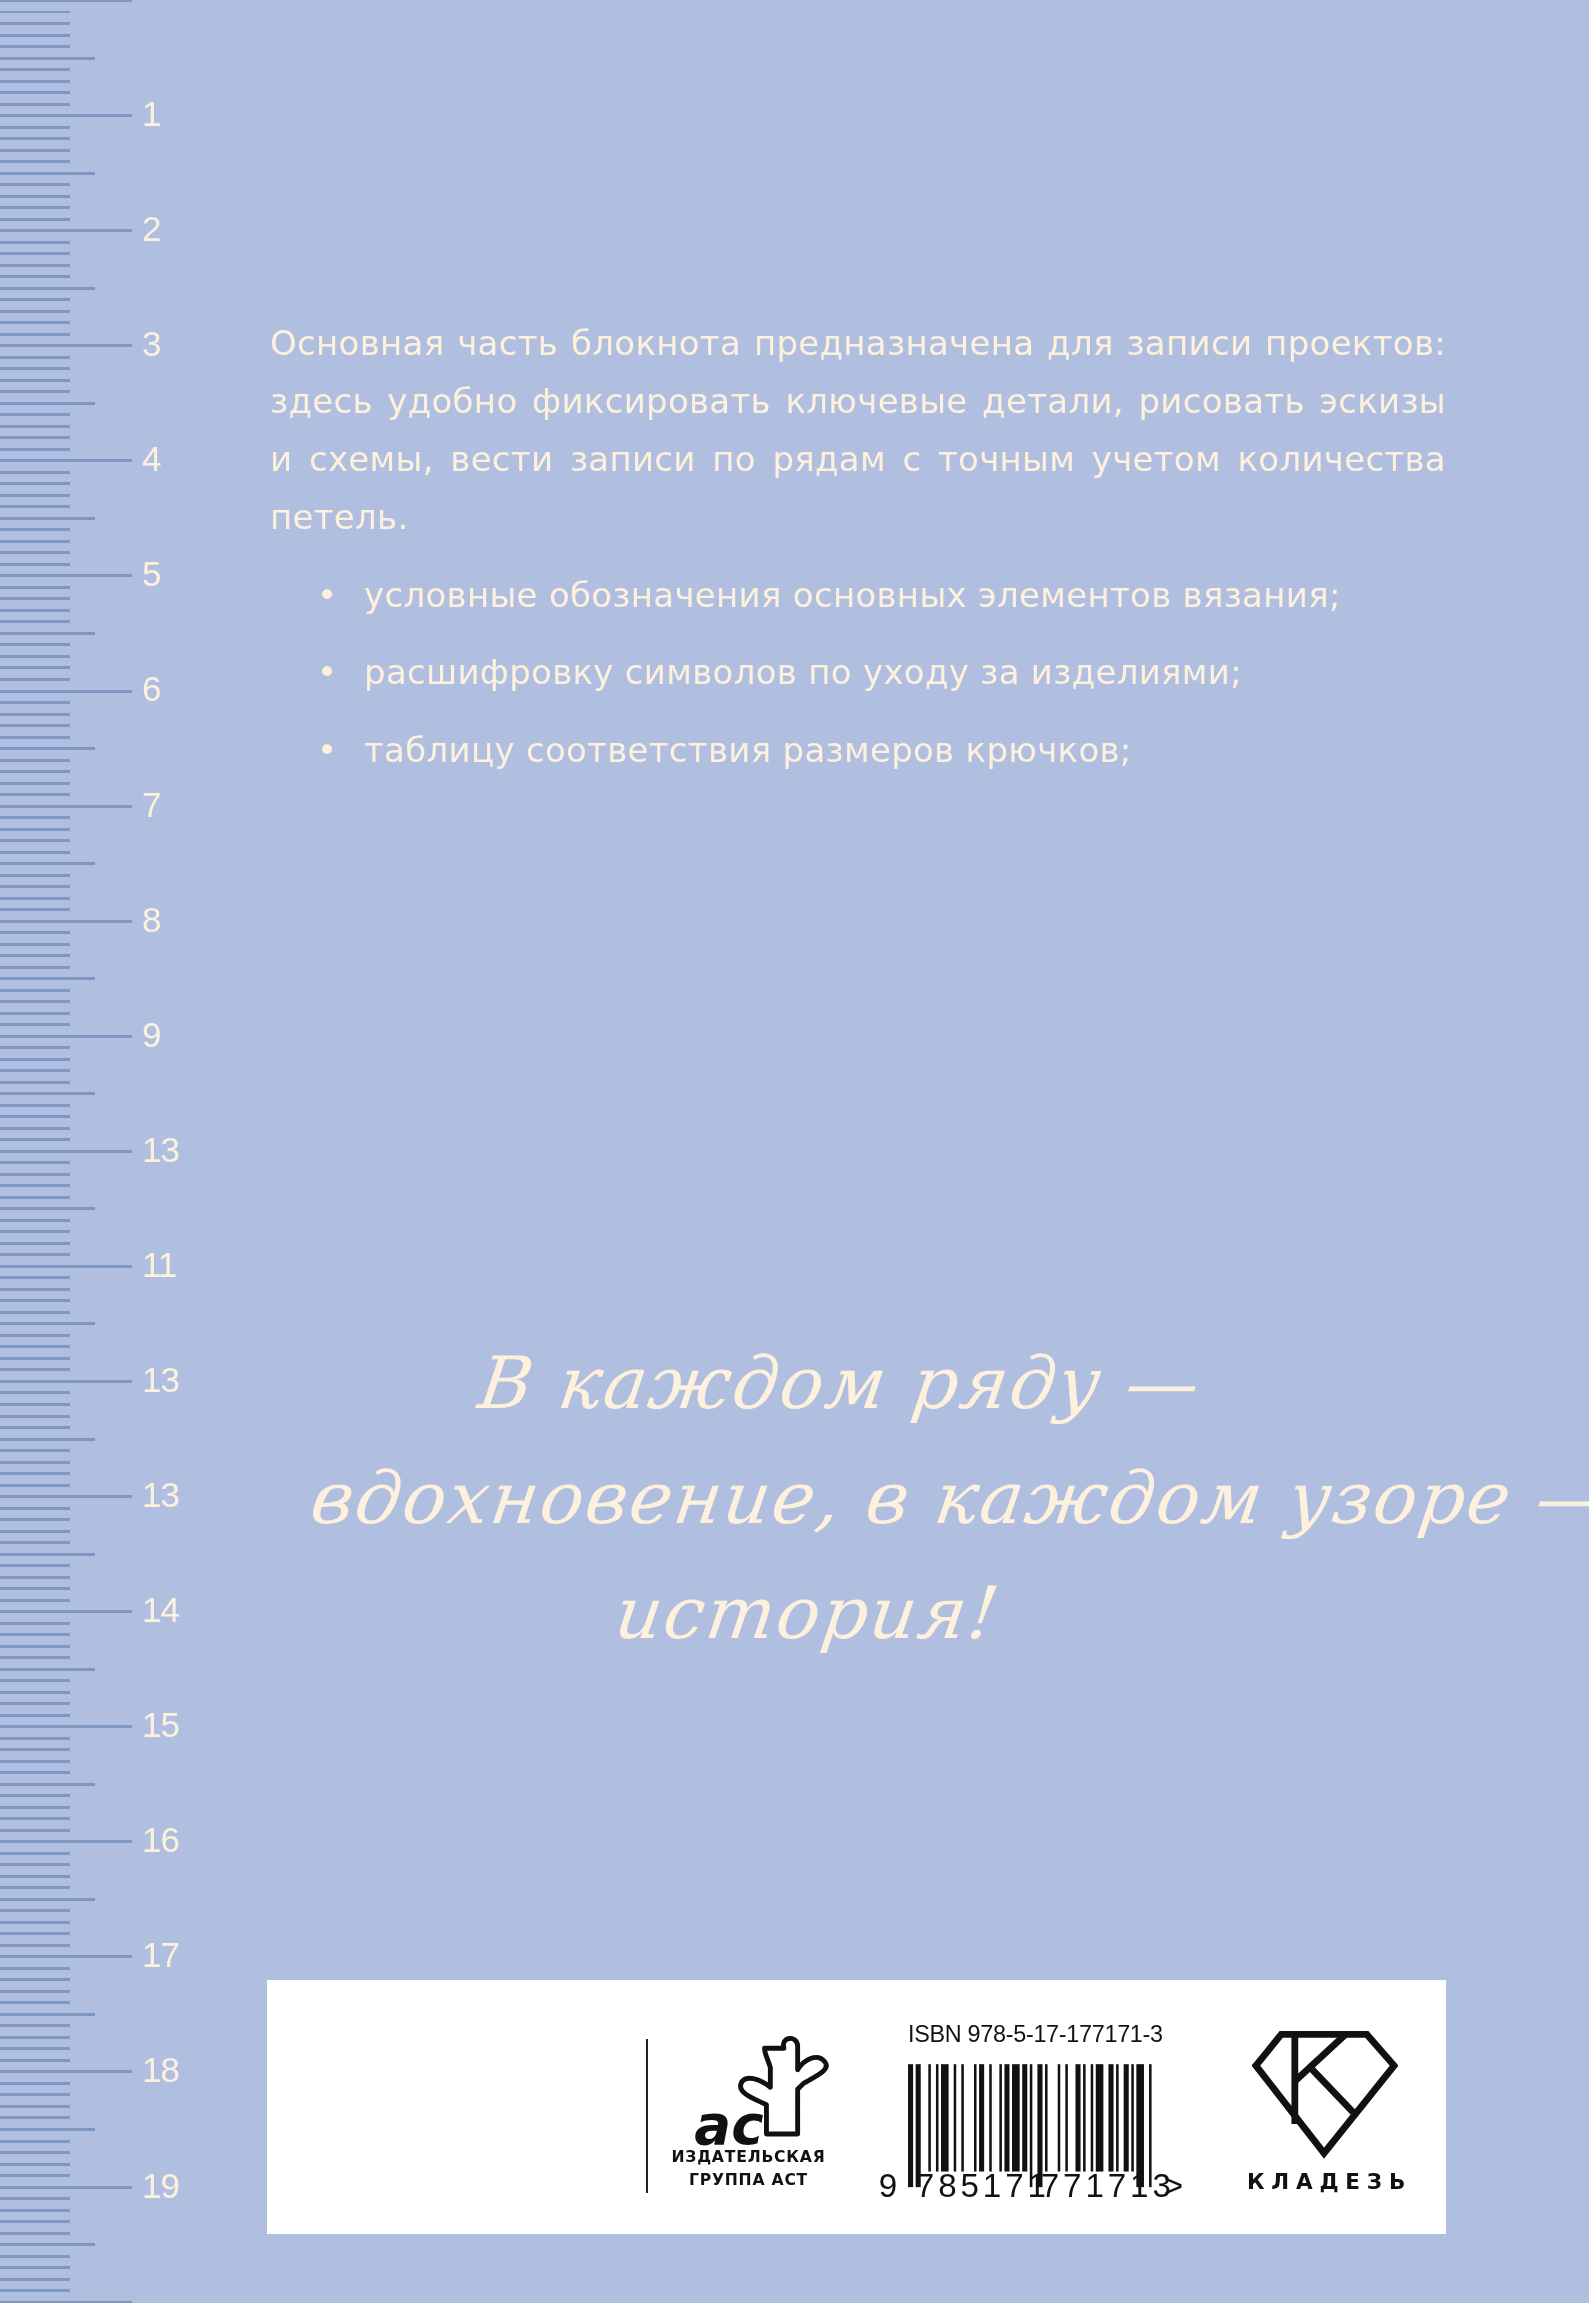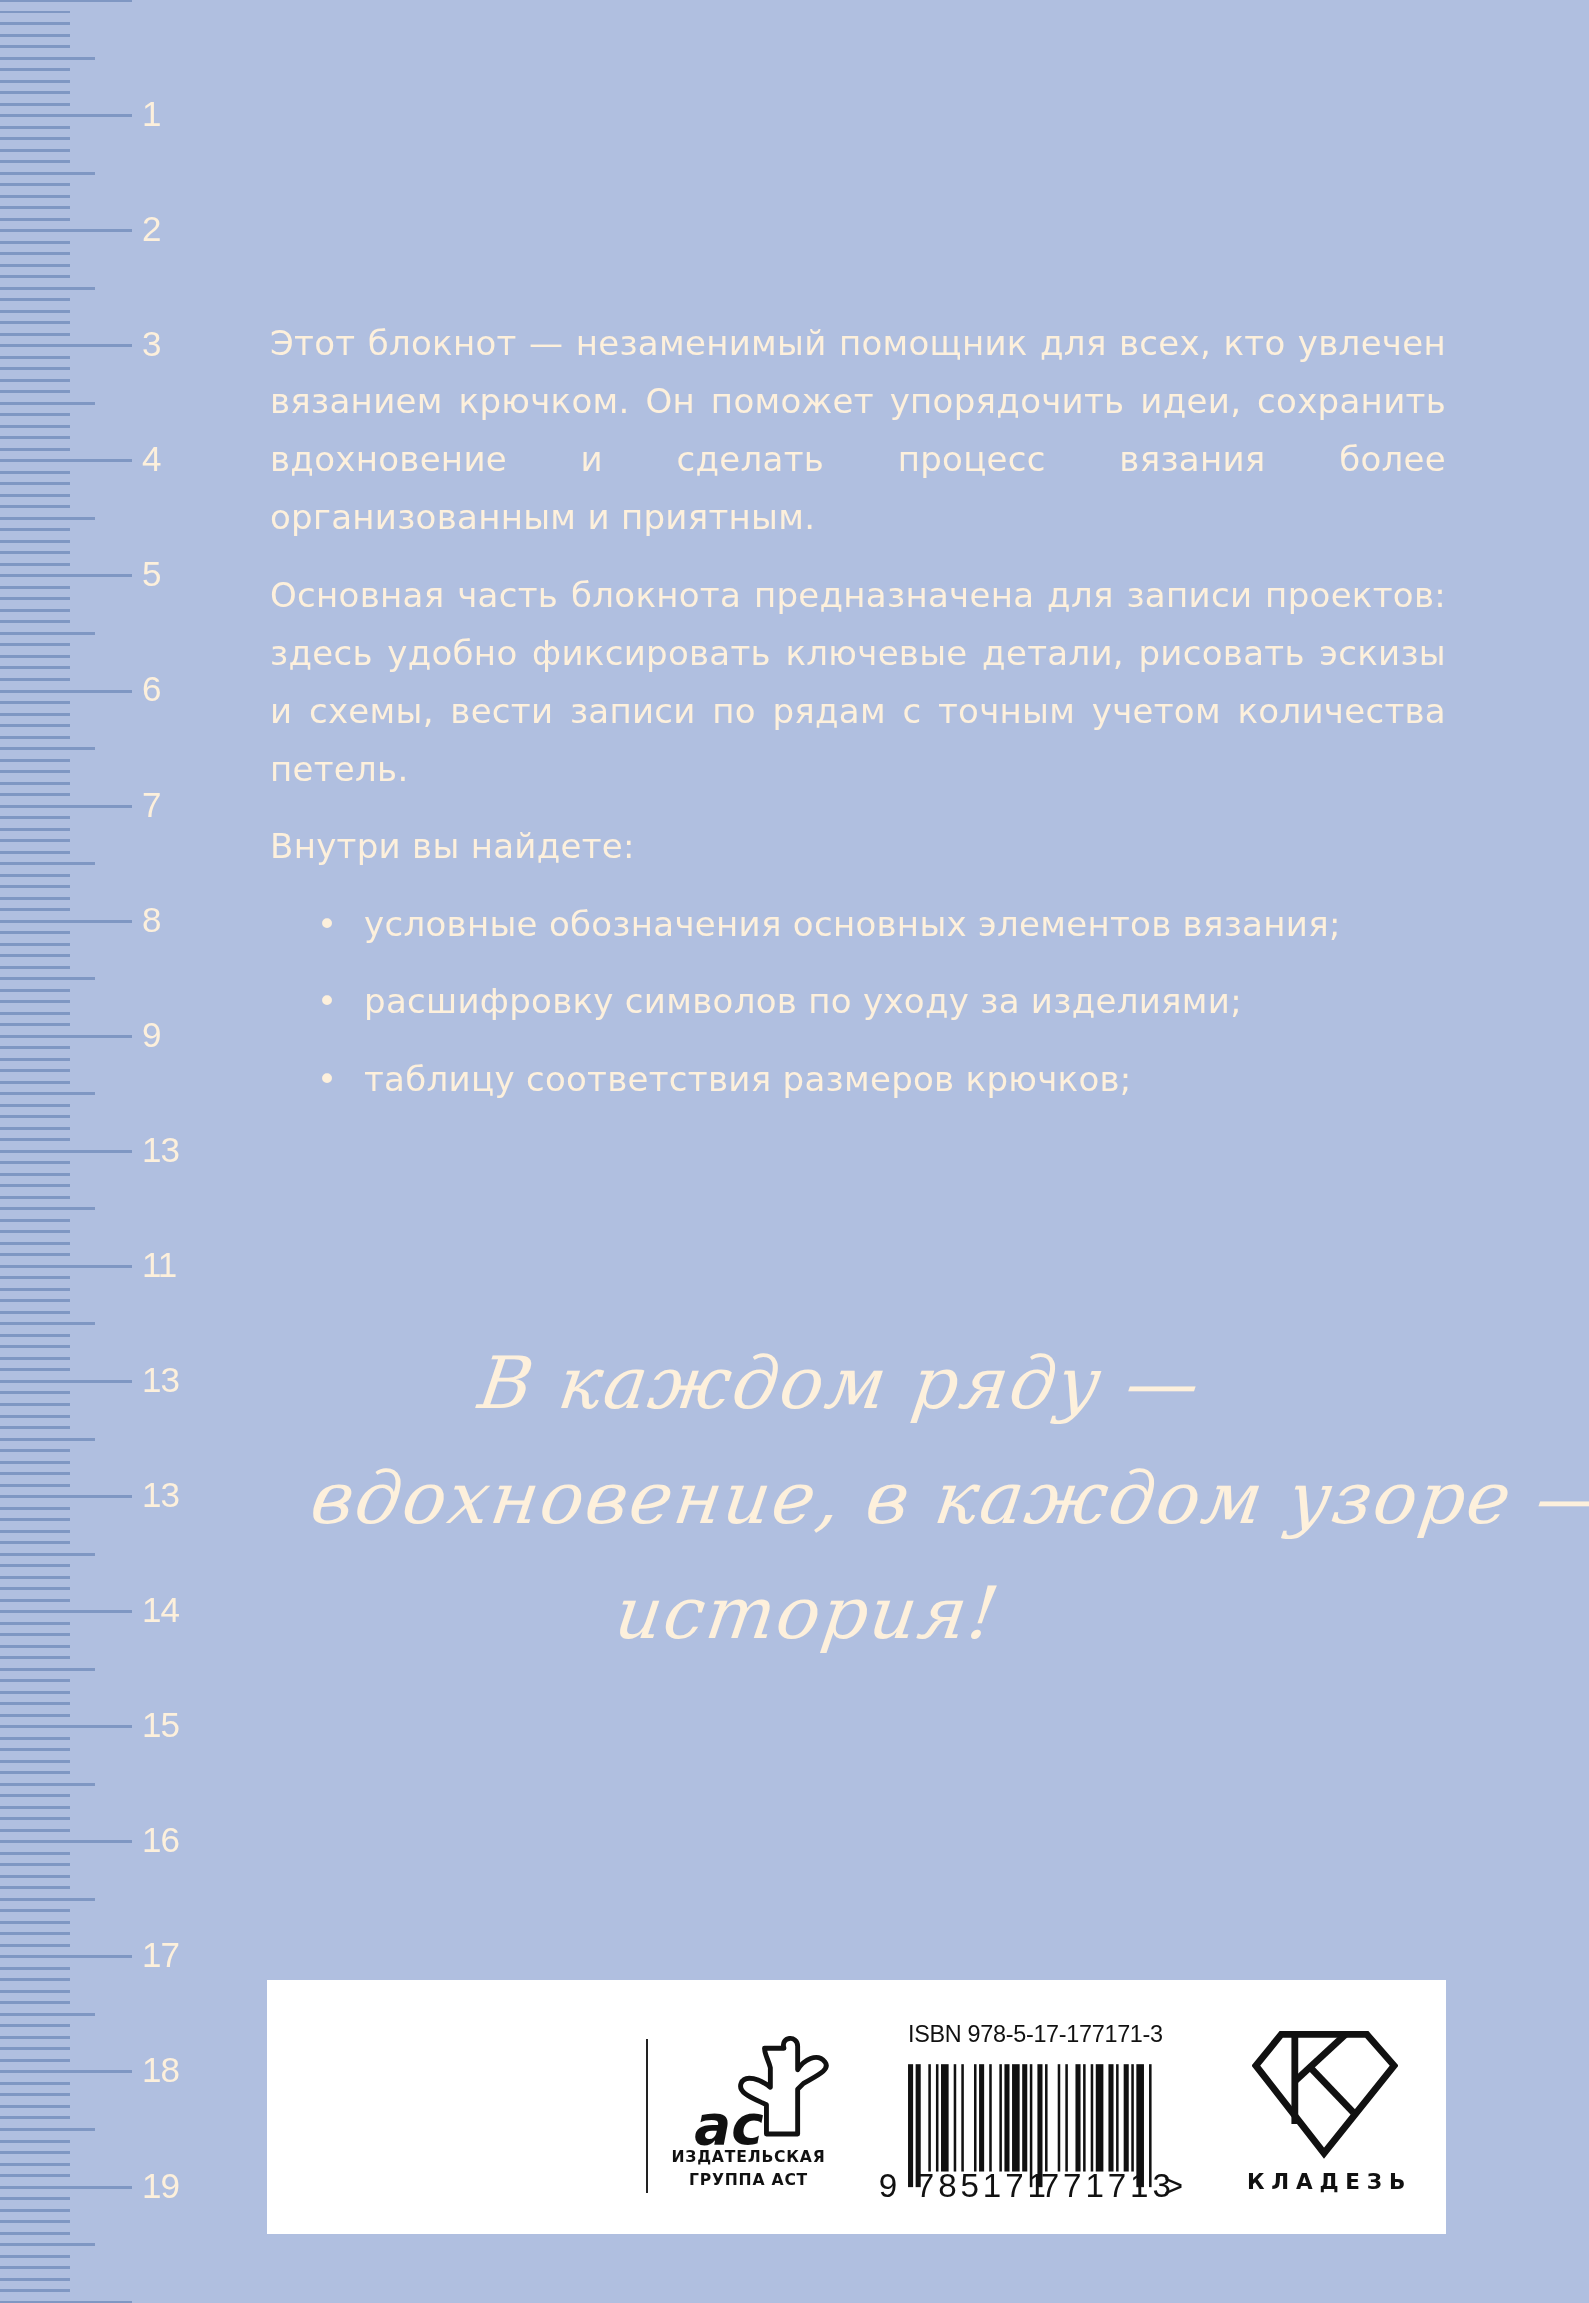--- a/index.html
+++ b/index.html
@@ -289,23 +289,21 @@
     <div class="ruler-num" style="top: 1496px;">13</div>
     <div class="ruler-num" style="top: 1611px;">14</div>
     <div class="ruler-num" style="top: 1726px;">15</div>
     <div class="ruler-num" style="top: 1841px;">16</div>
     <div class="ruler-num" style="top: 1956px;">17</div>
     <div class="ruler-num" style="top: 2071px;">18</div>
     <div class="ruler-num" style="top: 2187px;">19</div>
   </div>
 
 <div class="body-text">
-  <p>Этот блокнот — незаменимый помощник для всех, кто увлечен вязанием крючком. Он поможет упорядочить идеи, сохранить вдохновение и сделать процесс вязания более организованным и приятным.</p>
   <p>Основная часть блокнота предназначена для записи проектов: здесь удобно фиксировать ключевые детали, рисовать эскизы и схемы, вести записи по рядам с точным учетом количества петель.</p>
-  <p class="intro">Внутри вы найдете:</p>
   <ul class="bullets">
     <li class="wrap">
         <span>условные обозначения основных элементов вязания;</span>
       </li>
     <li>
         <span>расшифровку символов по уходу за изделиями;</span>
       </li>
     <li>
         <span>таблицу соответствия размеров крючков;</span>
       </li>

